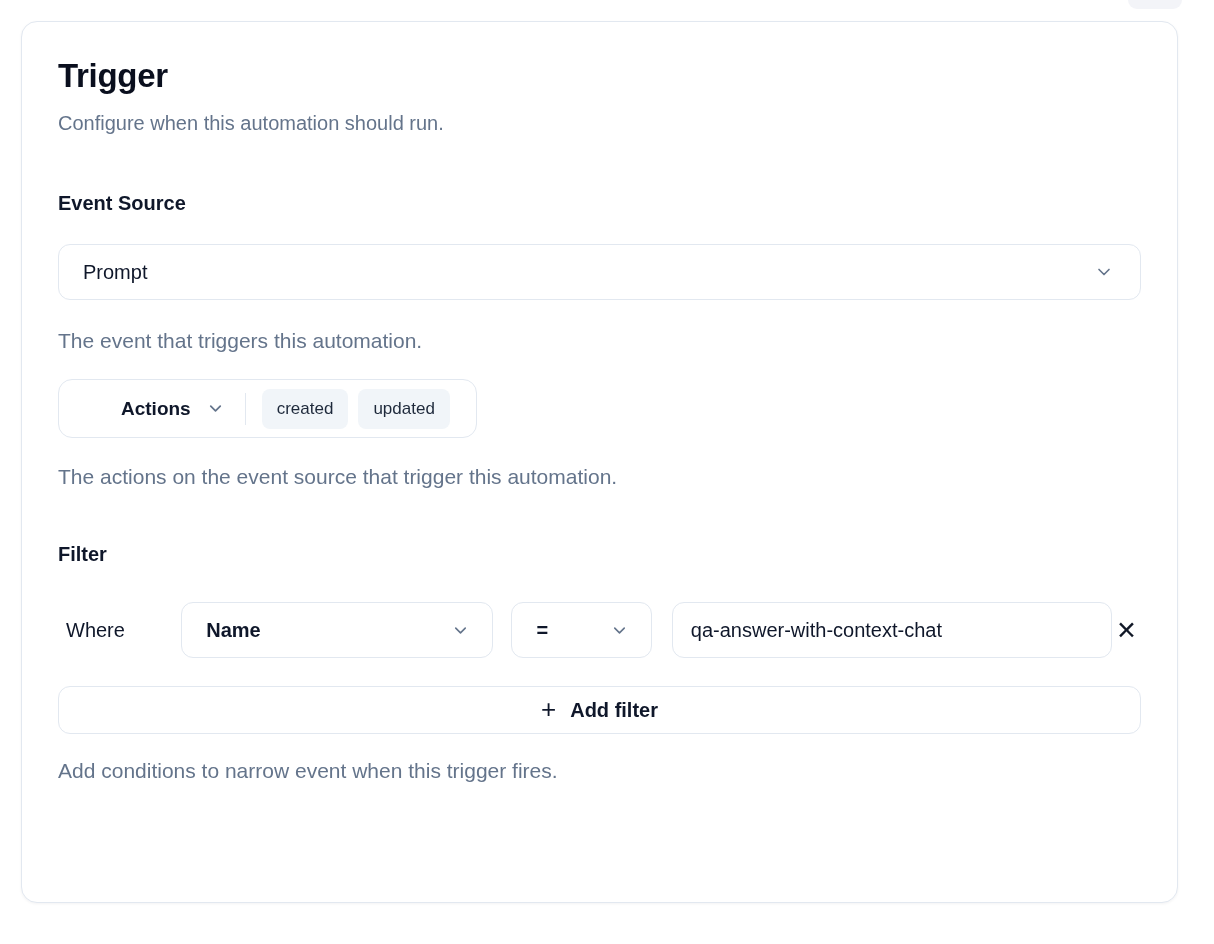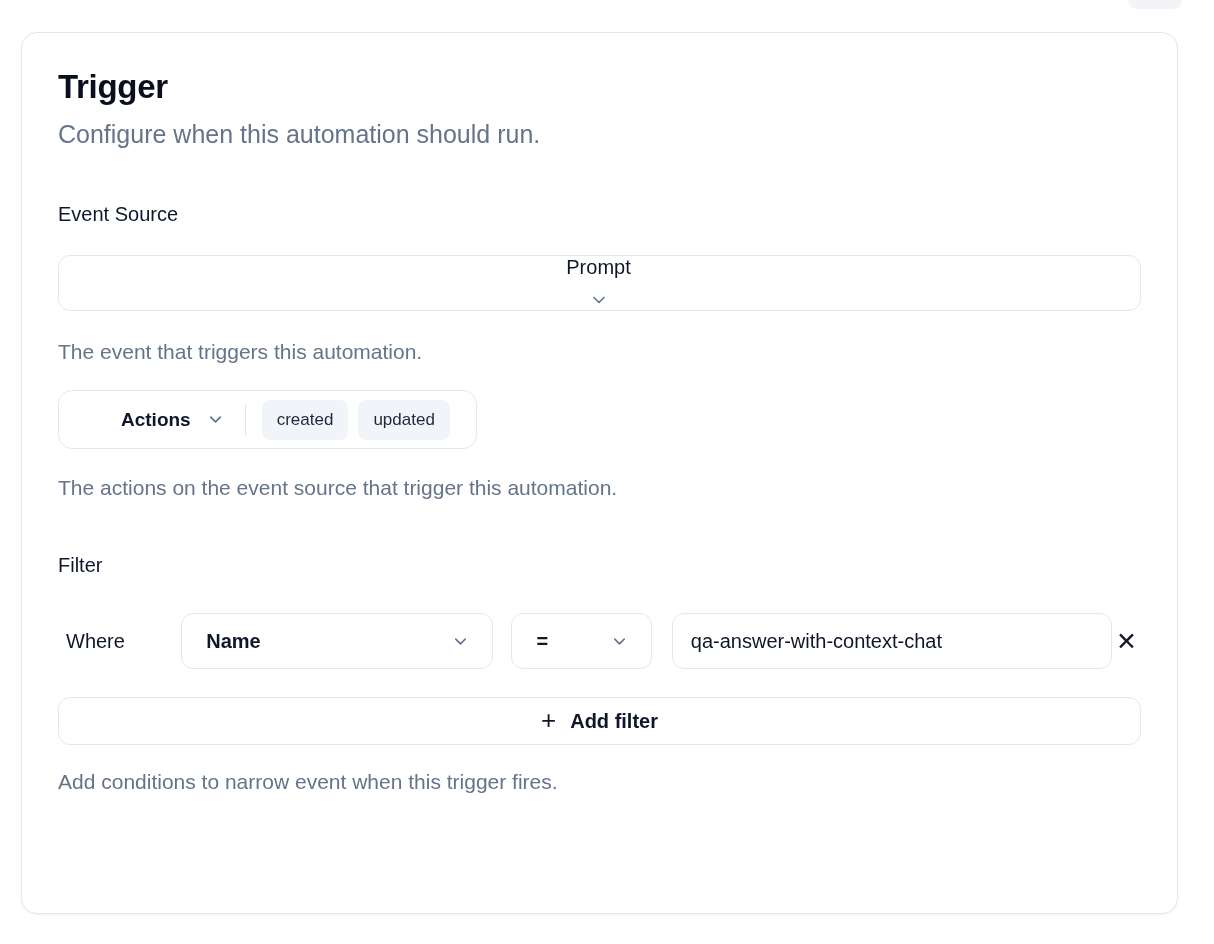--- a/index.html
+++ b/index.html
@@ -27,46 +27,46 @@
     top: 0;
     left: 1128px;
     width: 54px;
     height: 9px;
     background: var(--artifact);
     border-radius: 0 0 12px 12px;
   }
   .card {
     position: absolute;
     left: 21px;
-    top: 32px;
+    top: 21px;
     width: 1157px;
     height: 882px;
     background: var(--card-bg);
     border: 1px solid var(--border);
     border-radius: 16px;
     box-shadow: 0 1px 3px rgba(16,24,40,.05);
     padding: 33px 36px;
   }
   h1.title {
     font-size: 33px;
     line-height: 42px;
     font-weight: 700;
     color: var(--title-dark);
     letter-spacing: -0.3px;
   }
   .subtitle {
     margin-top: 13px;
-    font-size: 25px;
+    font-size: 20px;
     line-height: 27px;
     color: var(--text-gray);
   }
   .section-label {
     font-size: 20px;
     line-height: 28px;
-    font-weight: 400;
+    font-weight: 700;
     color: var(--text-dark);
   }
   .mt-section-1 { margin-top: 52px; }
   .mt-section-2 { margin-top: 51px; }
   .mt-section-3 { margin-top: 50px; }
   .helper {
     font-size: 21px;
     line-height: 27px;
     color: var(--text-gray);
   }
@@ -74,21 +74,20 @@
   .select {
     display: flex;
     align-items: center;
     justify-content: space-between;
     height: 56px;
     border: 1px solid var(--border);
     border-radius: 12px;
     background: #fff;
     padding: 0 26px 0 24px;
     cursor: pointer;
-    flex-direction: column;
   }
   .select .value { font-size: 20px; font-weight: 500; color: var(--text-dark); }
   .chevron { flex: 0 0 auto; display: inline-flex; color: var(--icon-gray); }
   .source-select { margin-top: 27px; }
   .helper-gap { margin-top: 27px; }
   .helper-gap-sm { margin-top: 25px; }
   
   .actions-box {
     margin-top: 25px;
     display: inline-flex;

